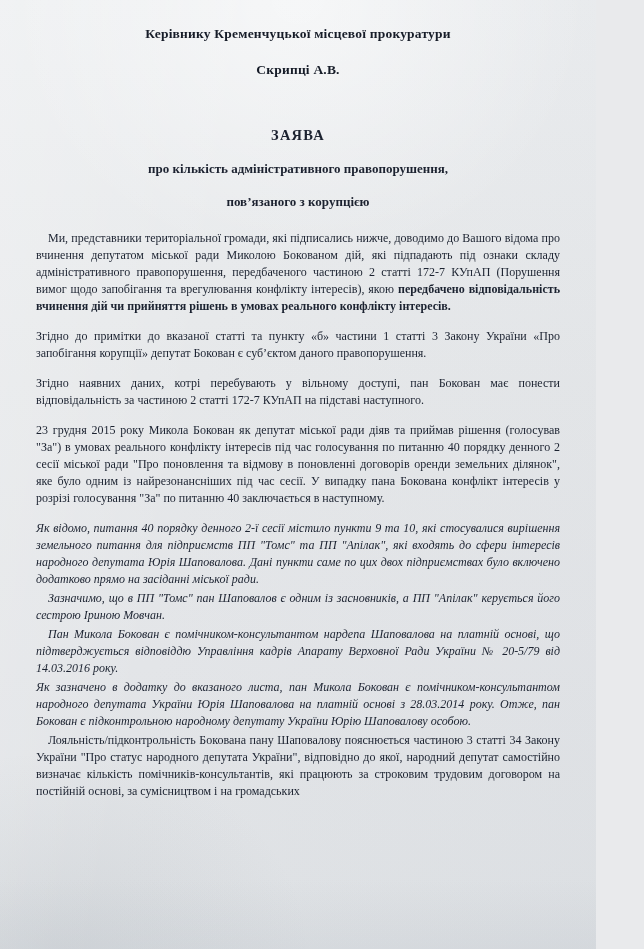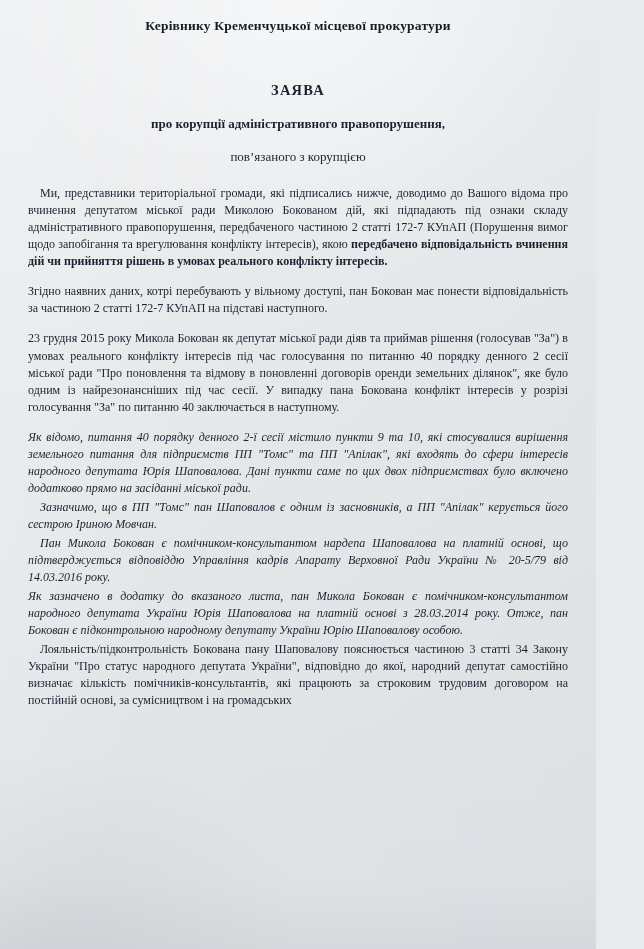--- a/index.html
+++ b/index.html
@@ -12,21 +12,21 @@
     background: #e9eaec;
     font-family: "Liberation Serif", serif;
     overflow: hidden;
   }
   .page {
     position: relative;
     width: 596px;
     height: 949px;
     background: linear-gradient(180deg, #eceef0 0%, #e6e8ea 40%, #e3e5e8 70%, #dfe2e5 100%);
     box-sizing: border-box;
-    padding: 4px;
+    padding: 12px;
     overflow: hidden;
   }
   
   .page::before {
     content: "";
     position: absolute;
     left: 0; top: 0; right: 0; bottom: 0;
     background:
       radial-gradient(ellipse 70% 40% at 50% 0%, rgba(255,255,255,0.55), rgba(255,255,255,0) 70%),
       radial-gradient(ellipse 60% 30% at 10% 100%, rgba(120,130,140,0.12), rgba(255,255,255,0) 70%),
@@ -60,21 +60,21 @@
     text-align: center;
   }
   .title-sub1 {
     margin-top: 17px;
     font-size: 13px;
     font-weight: 700;
   }
   .title-sub2 {
     margin-top: 17px;
     font-size: 13px;
-    font-weight: 400;
+    font-weight: 700;
   }
   .body-block {
     margin-top: 20px;
   }
   p.para {
     margin: 0 0 13px 0;
     font-size: 12px;
     line-height: 1.42;
     text-align: justify;
     text-justify: inter-word;
@@ -99,31 +99,33 @@
     pointer-events: none;
   }
 </style>
 </head>
 <body>
 
 <div class="page">
   <div class="content">
 
     <div class="hdr-line">Керівнику Кременчуцької місцевої прокуратури</div>
+    <div class="hdr-line second">Скрипці А.В.</div>
 
     <div class="title-block">
       <div class="title-main">ЗАЯВА</div>
-      <div class="title-sub1">про корупції адміністративного правопорушення,</div>
+      <div class="title-sub1">про кількість адміністративного правопорушення,</div>
       <div class="title-sub2">пов’язаного з корупцією</div>
     </div>
 
     <div class="body-block">
 
       <p class="para ind"><span>Ми, представники територіальної громади, які підписались нижче, доводимо до Вашого відома про вчинення депутатом міської ради Миколою Бокованом дій, які підпадають під ознаки складу адміністративного правопорушення, передбаченого частиною 2 статті 172-7 КУпАП (Порушення вимог щодо запобігання та врегулювання конфлікту інтересів), якою </span><span class="b">передбачено відповідальність вчинення дій чи прийняття рішень в умовах реального конфлікту інтересів.</span></p>
 
+      <p class="para">Згідно до примітки до вказаної статті та пункту «б» частини 1 статті 3 Закону України «Про запобігання корупції» депутат Бокован є суб’єктом даного правопорушення.</p>
 
       <p class="para">Згідно наявних даних, котрі перебувають у вільному доступі, пан Бокован має понести відповідальність за частиною 2 статті 172-7 КУпАП на підставі наступного.</p>
 
       <p class="para">23 грудня 2015 року Микола Бокован як депутат міської ради діяв та приймав рішення (голосував "За") в умовах реального конфлікту інтересів під час голосування по питанню 40 порядку денного 2 сесії міської ради "Про поновлення та відмову в поновленні договорів оренди земельних ділянок", яке було одним із найрезонанснiших під час сесії. У випадку пана Бокована конфлікт інтересів у розрізі голосування "За" по питанню 40 заключається в наступному.</p>
 
       <p class="para tight">Як відомо, питання 40 порядку денного 2-ї сесії  містило пункти 9 та 10, які стосувалися вирішення земельного питання для підприємств ПП "Томс" та ПП "Апілак", які входять до сфери інтересів народного депутата Юрія Шаповалова. Дані пункти саме по цих двох підприємствах було включено додатково прямо на засіданні міської ради.</p>
 
       <p class="para tight ind">Зазначимо, що в ПП "Томс" пан Шаповалов є одним із засновників, а ПП "Апілак" керується його сестрою Іриною Мовчан.</p>
 
       <p class="para tight ind">Пан Микола Бокован є помічником-консультантом нардепа Шаповалова на платній основі, що підтверджується відповіддю  Управління кадрів Апарату Верховної Ради України № 20-5/79 вiд 14.03.2016 року.</p>

